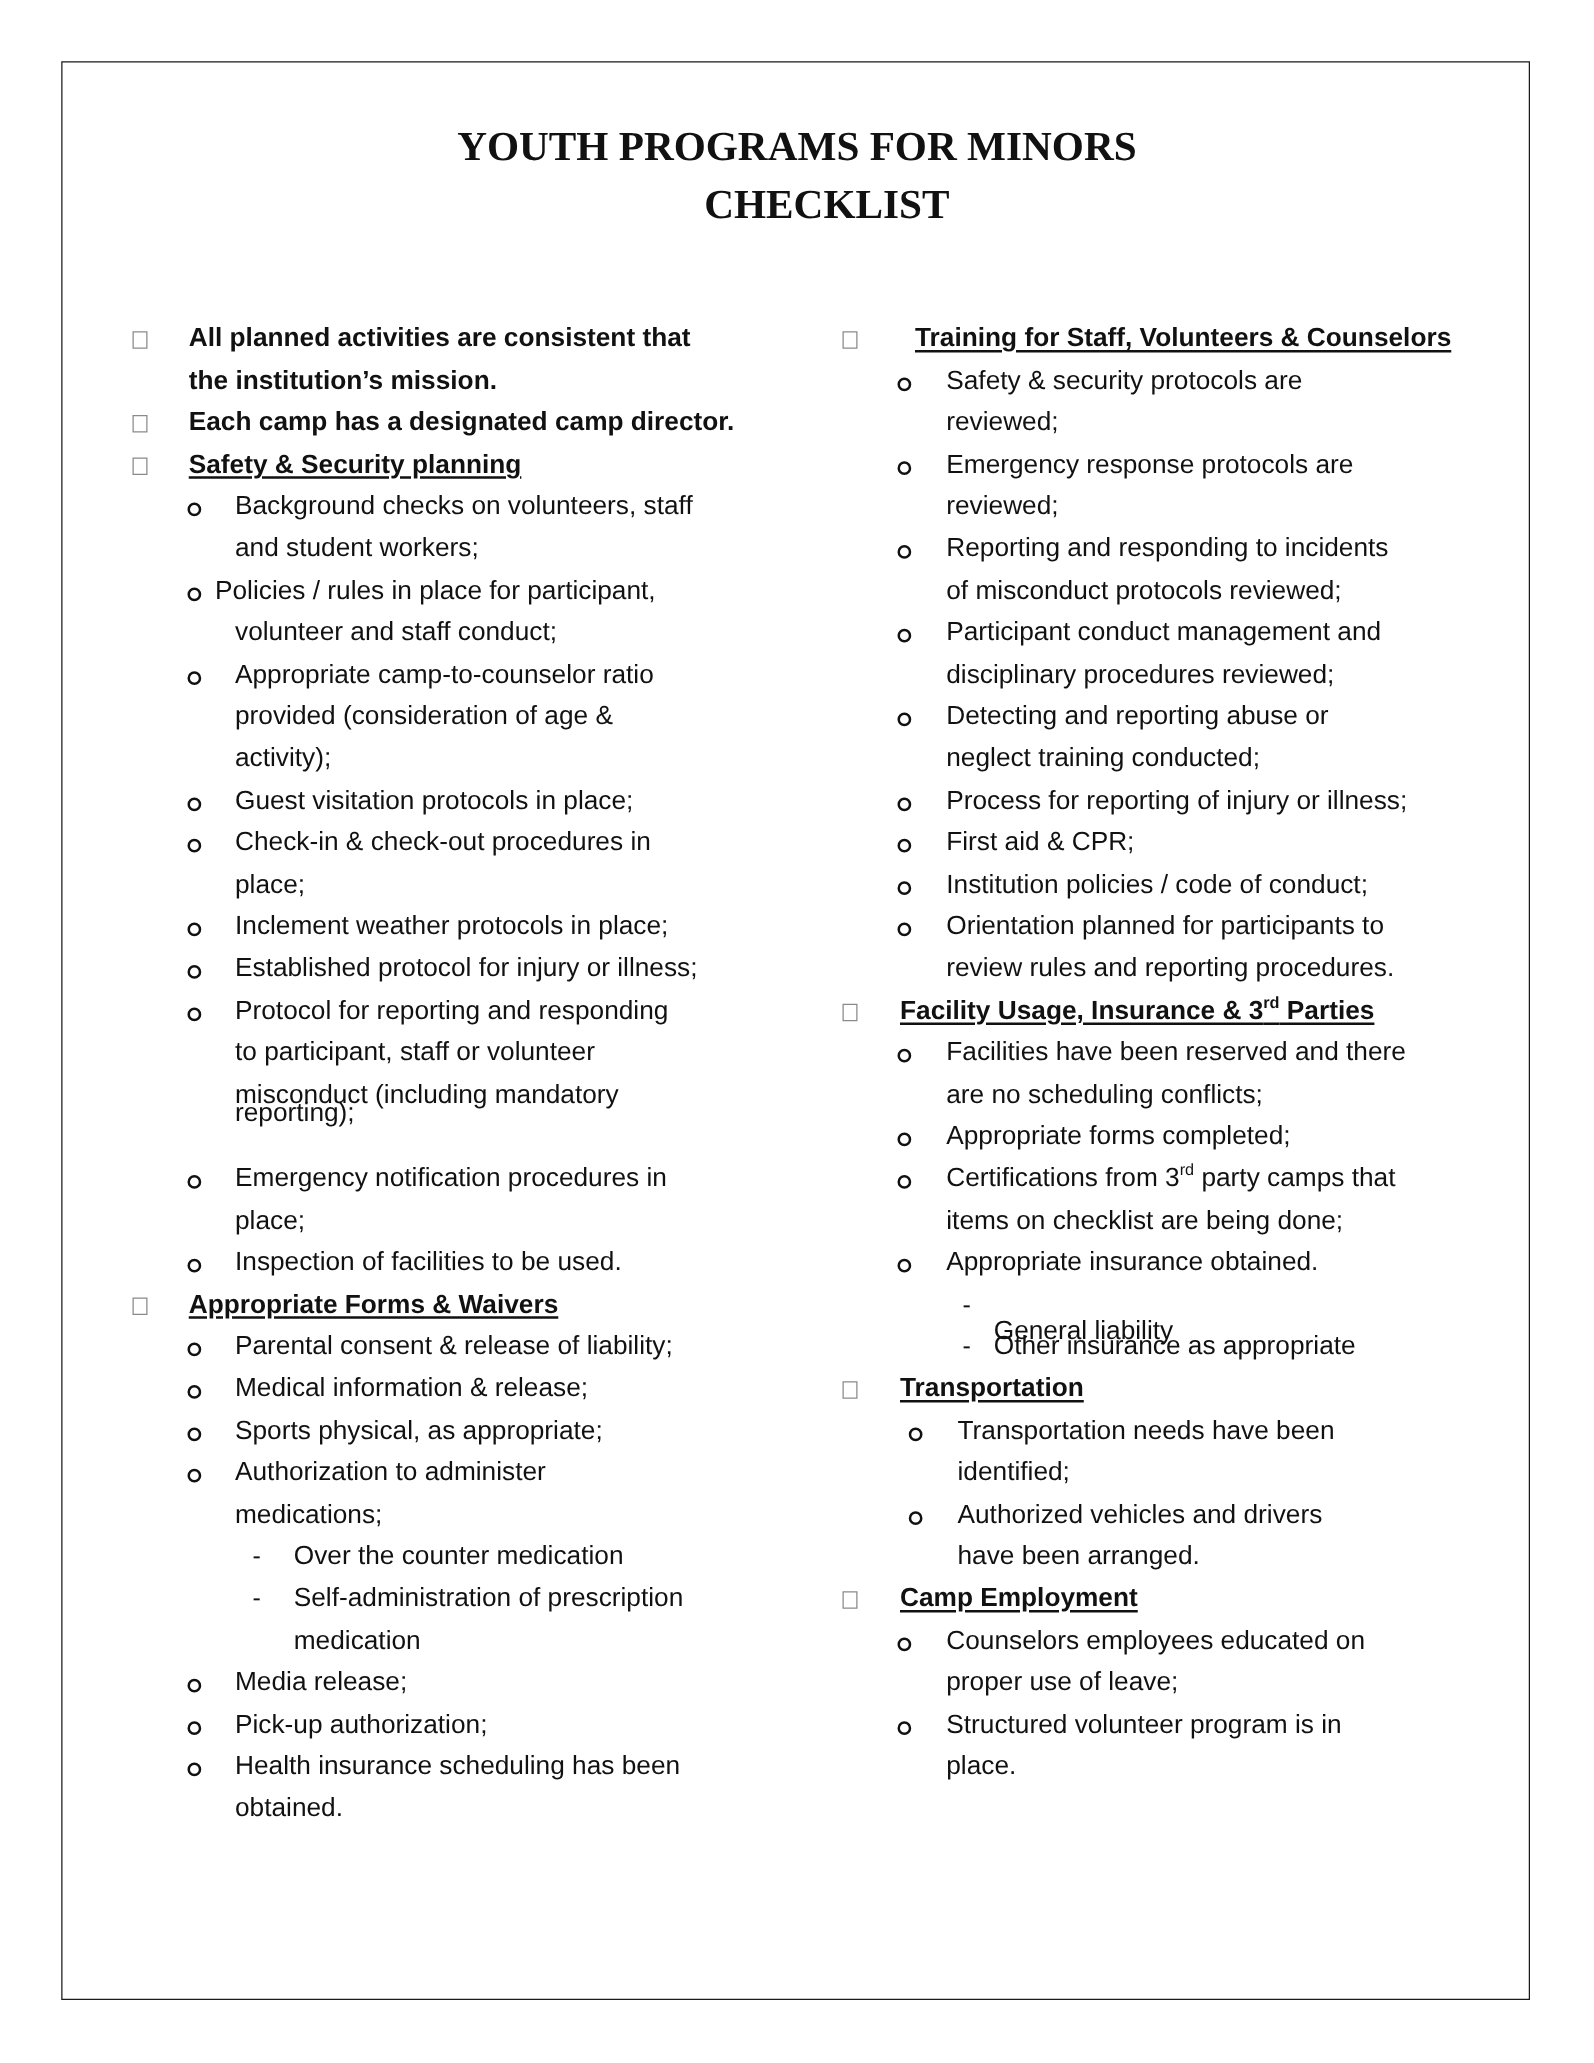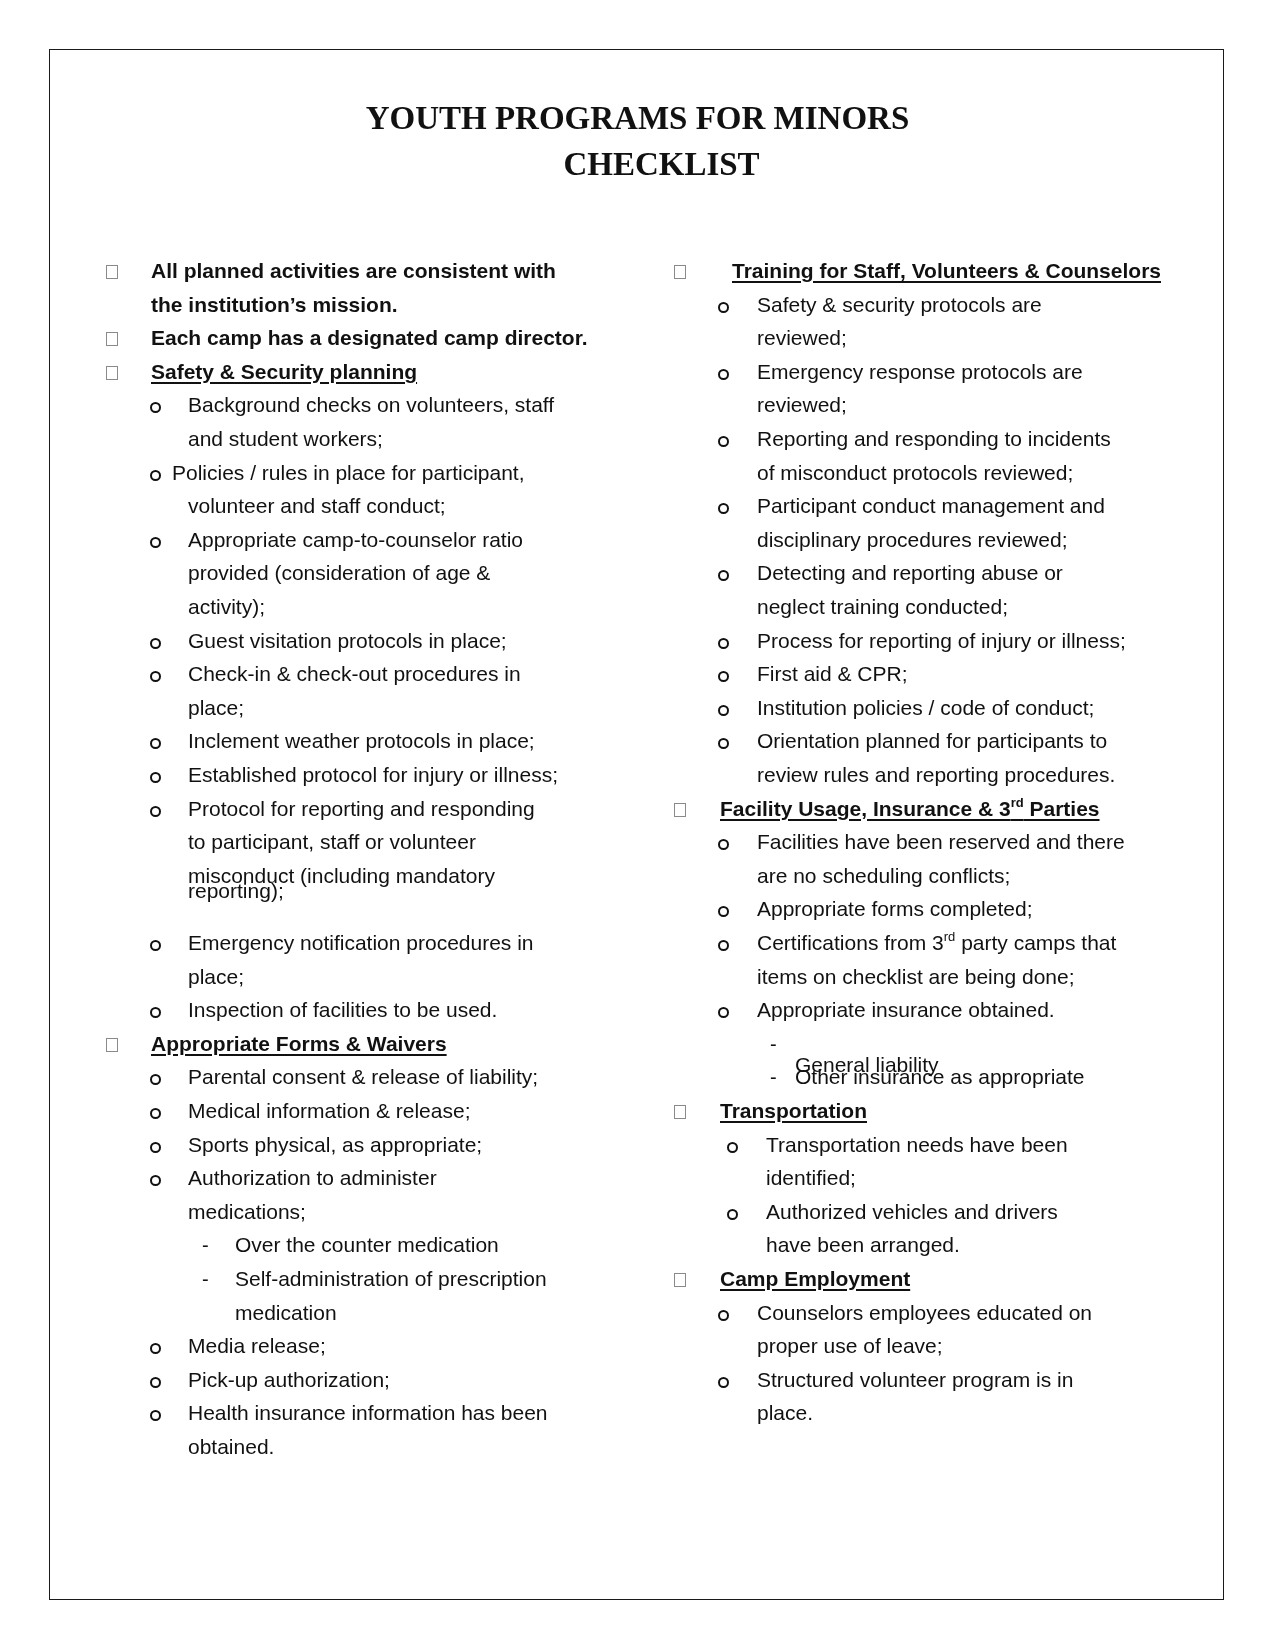--- a/index.html
+++ b/index.html
@@ -34,21 +34,21 @@
 <body>
 
 <div class="page-border"></div>
 
 <div class="title" style="top:100px;">YOUTH PROGRAMS FOR MINORS</div>
 <div class="title" style="top:146px;padding-left:24px;">CHECKLIST</div>
 
 <div id="left-col" class="col">
     <div>
       <span class="box" style="left: 106px; top: 265px;"></span>
-      <div class="ln bold" style="left: 151px; top: 258px;">All planned activities are consistent with</div>
+      <div class="ln bold" style="left: 151px; top: 258px;">All planned activities are consistent that</div>
       <div class="ln bold" style="left: 151px; top: 291.6px;">the institution’s mission.</div>
     </div>
     <div>
       <span class="box" style="left: 106px; top: 332.2px;"></span>
       <div class="ln bold" style="left: 151px; top: 325.2px;">Each camp has a designated camp director.</div>
     </div>
     <div>
       <span class="box" style="left: 106px; top: 365.8px;"></span>
       <div class="ln bold u" style="left: 151px; top: 358.8px;">Safety &amp; Security planning</div>
     </div>
@@ -134,21 +134,21 @@
     <div>
       <span class="bul" style="left: 150px; top: 1343.2px;"></span>
       <div class="ln" style="left: 188px; top: 1333.2px;">Media release;</div>
     </div>
     <div>
       <span class="bul" style="left: 150px; top: 1376.8px;"></span>
       <div class="ln" style="left: 188px; top: 1366.8px;">Pick-up authorization;</div>
     </div>
     <div>
       <span class="bul" style="left: 150px; top: 1410.4px;"></span>
-      <div class="ln" style="left: 188px; top: 1400.4px;">Health insurance information has been</div>
+      <div class="ln" style="left: 188px; top: 1400.4px;">Health insurance scheduling has been</div>
       <div class="ln" style="left: 188px; top: 1434px;">obtained.</div>
     </div>
   </div>
 <div id="right-col" class="col">
     <div>
       <span class="box" style="left: 674px; top: 265px;"></span>
       <div class="ln bold u" style="left: 720px; top: 258px; margin-left: 12px;">Training for Staff, Volunteers &amp; Counselors</div>
     </div>
     <div>
       <span class="bul" style="left: 718px; top: 301.6px;"></span>

